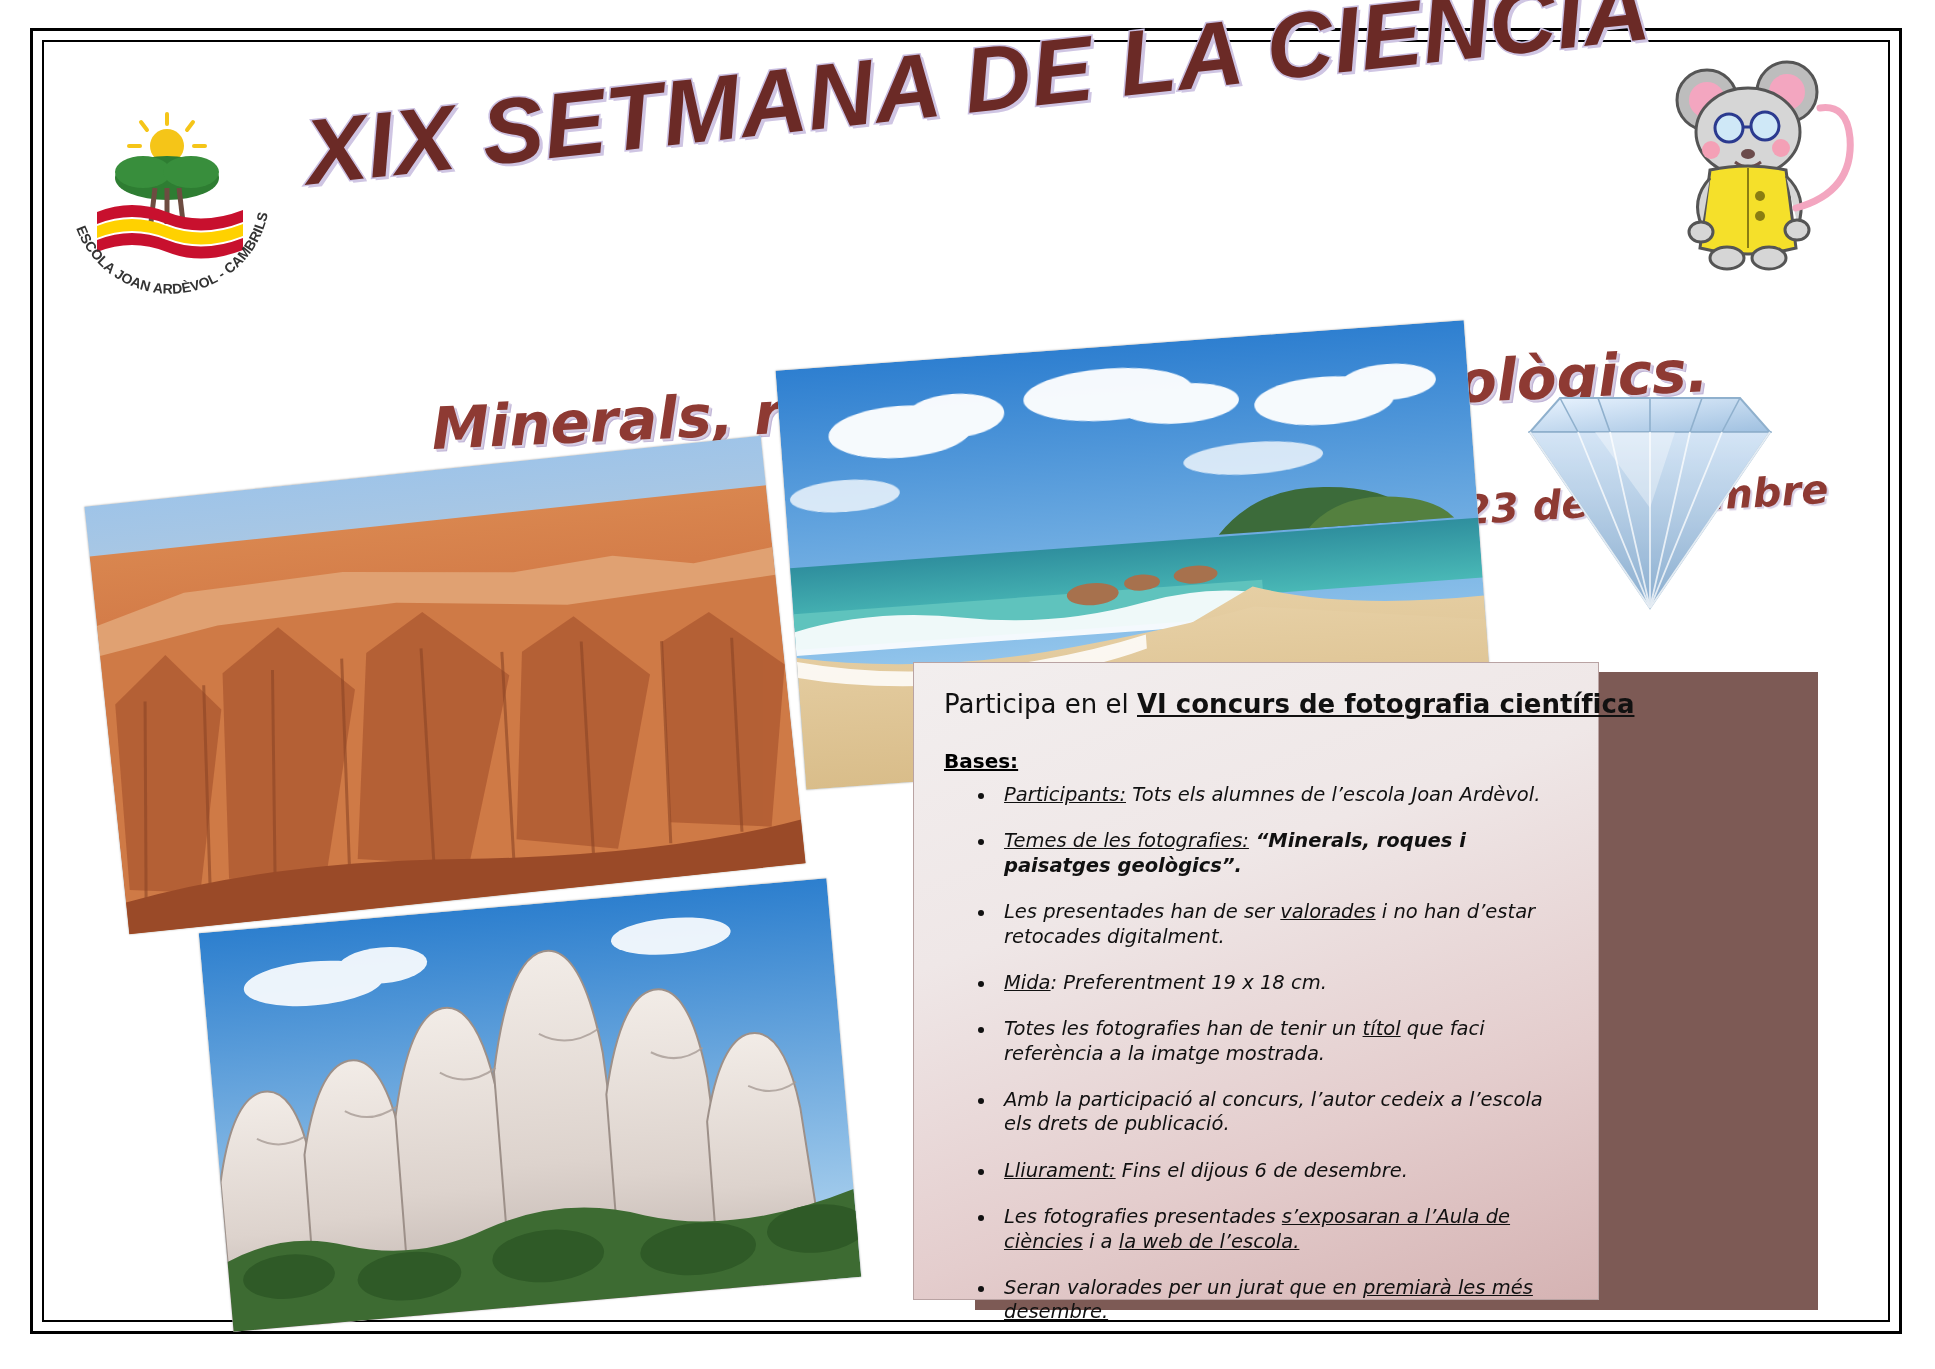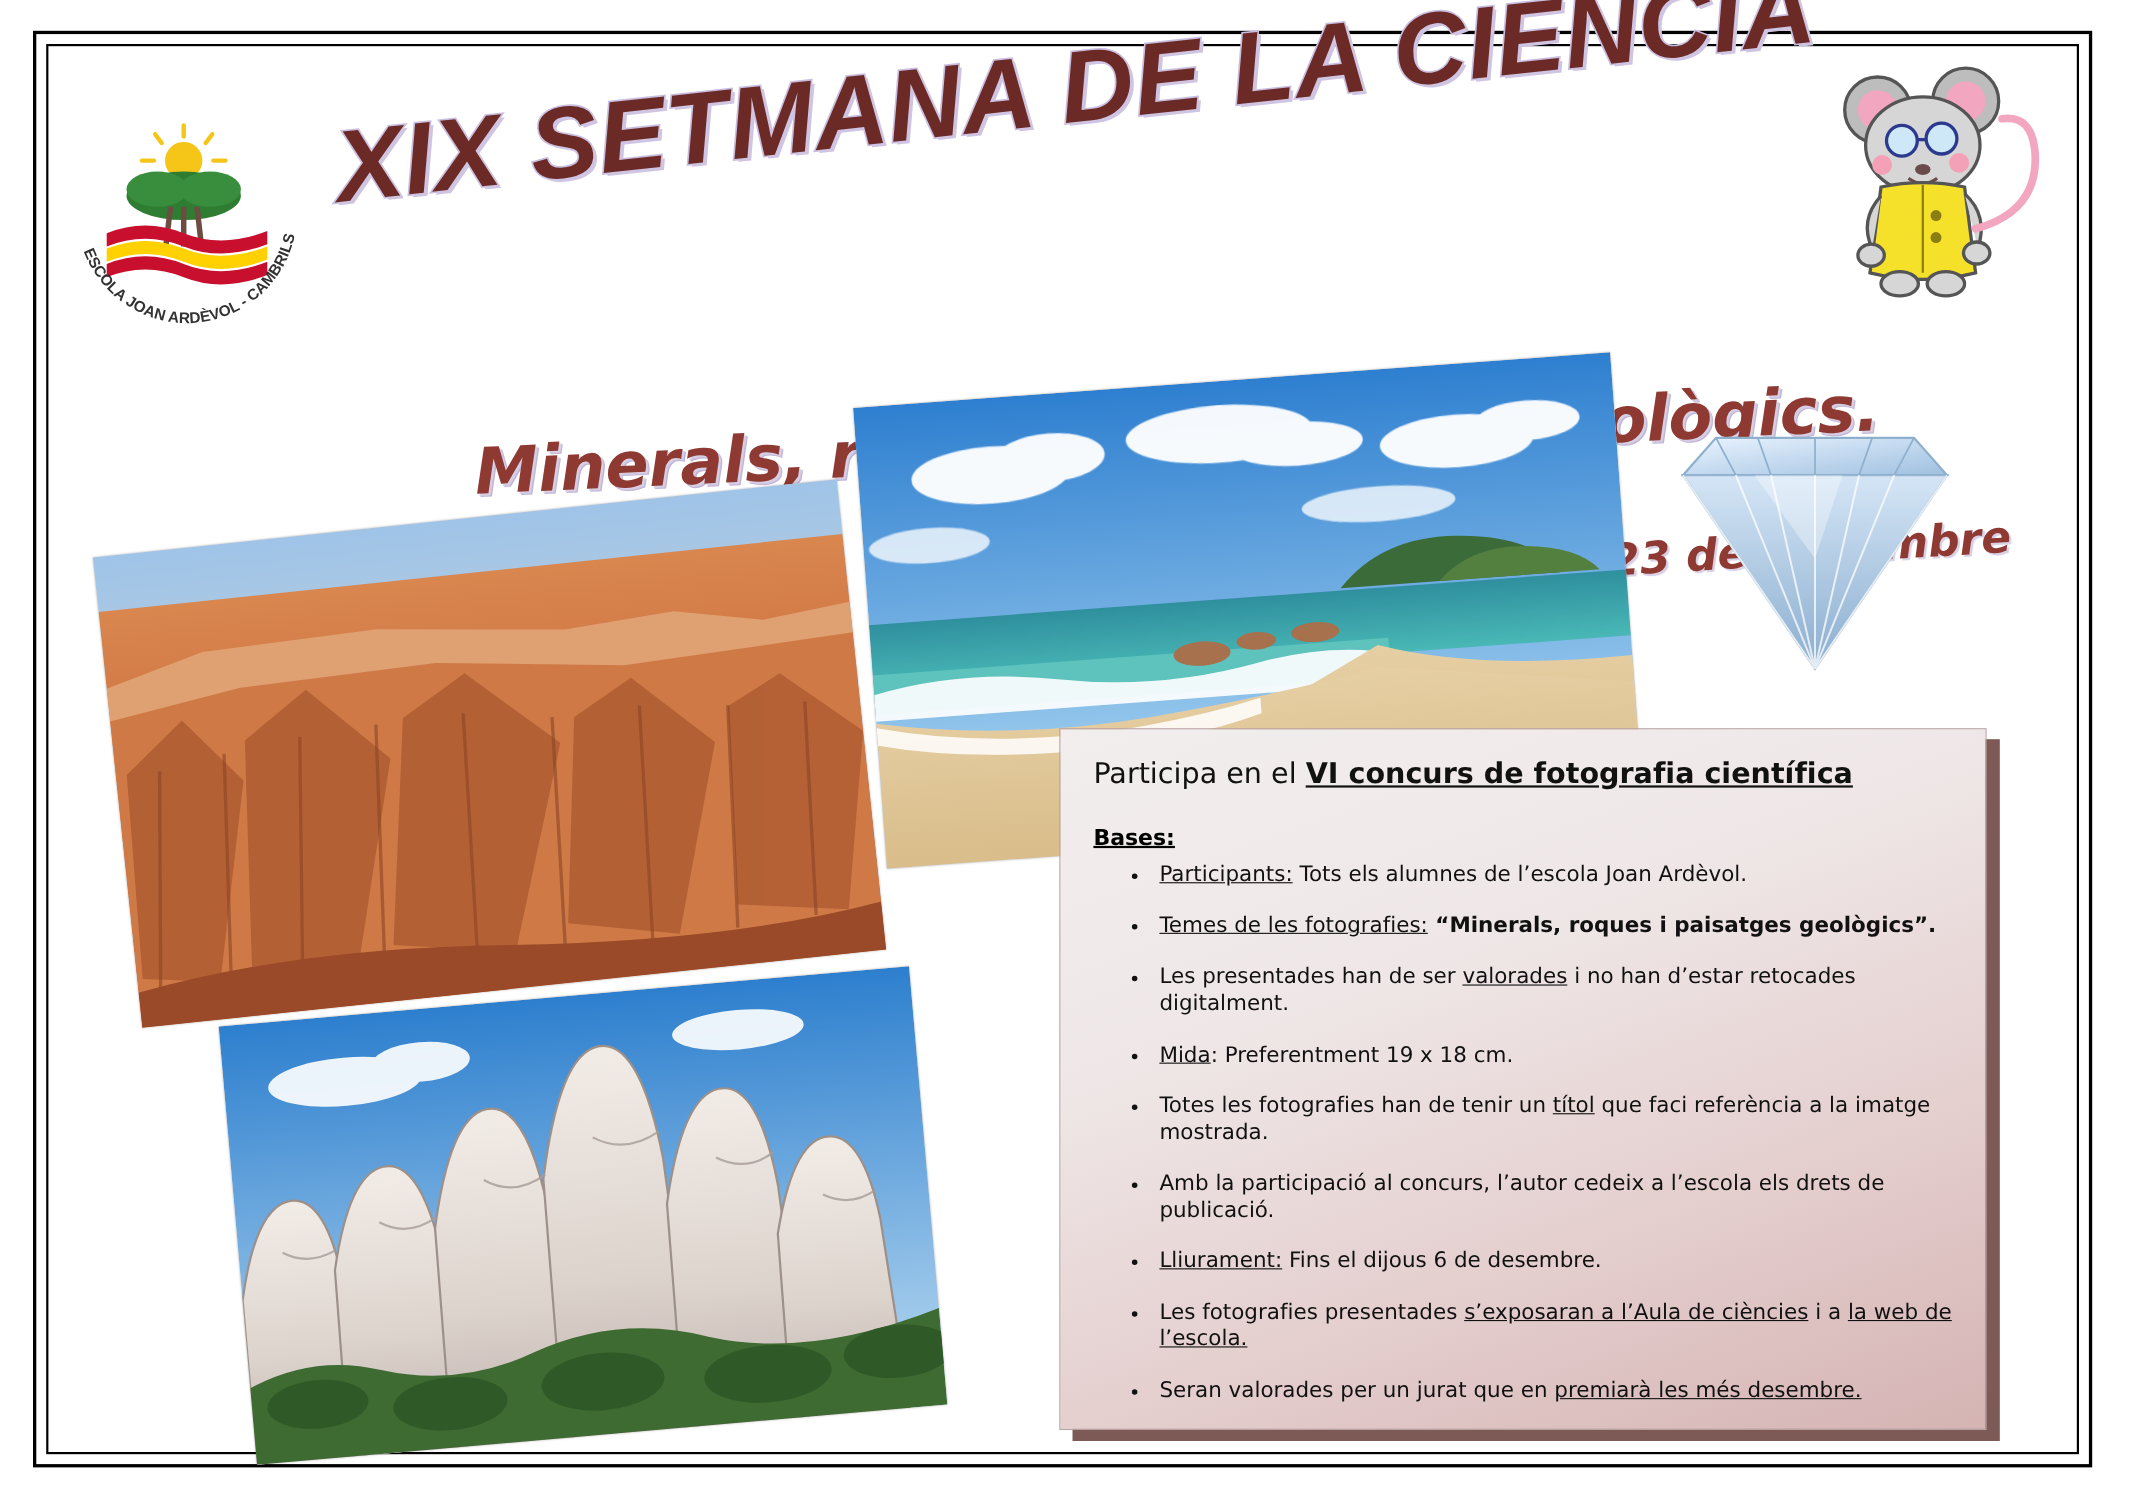--- a/index.html
+++ b/index.html
@@ -153,23 +153,23 @@
   .contest-shadow {
     position: absolute;
     left: 975px;
     top: 672px;
     width: 843px;
     height: 638px;
     background: #7d5a55;
   }
   .contest {
     position: absolute;
-    left: 963px;
+    left: 913px;
     top: 662px;
-    width: 843px;
+    width: 686px;
     height: 638px;
     background: linear-gradient(160deg, #f2eeee 0%, #efe7e7 35%, #e4cdcd 70%, #d5b3b3 100%);
     border: 1px solid #b9a3a3;
     box-sizing: border-box;
     padding: 26px 30px 10px 30px;
     font-family: "DejaVu Sans", sans-serif;
   }
   .contest-head {
     font-size: 26px;
     color: #111;
@@ -187,20 +187,21 @@
     margin: 0;
     padding-left: 52px;
     list-style: disc;
   }
   ul.bases li {
     font-size: 19.5px;
     color: #111;
     margin: 0 0 22px 0;
     line-height: 1.25;
     padding-left: 8px;
+    font-style: italic;
   }
   ul.bases li::marker { font-size: 18px; }
   .u { text-decoration: underline; }
   .b { font-weight: bold; }
 </style>
 </head>
 <body>
 
 <div id="poster">
 

